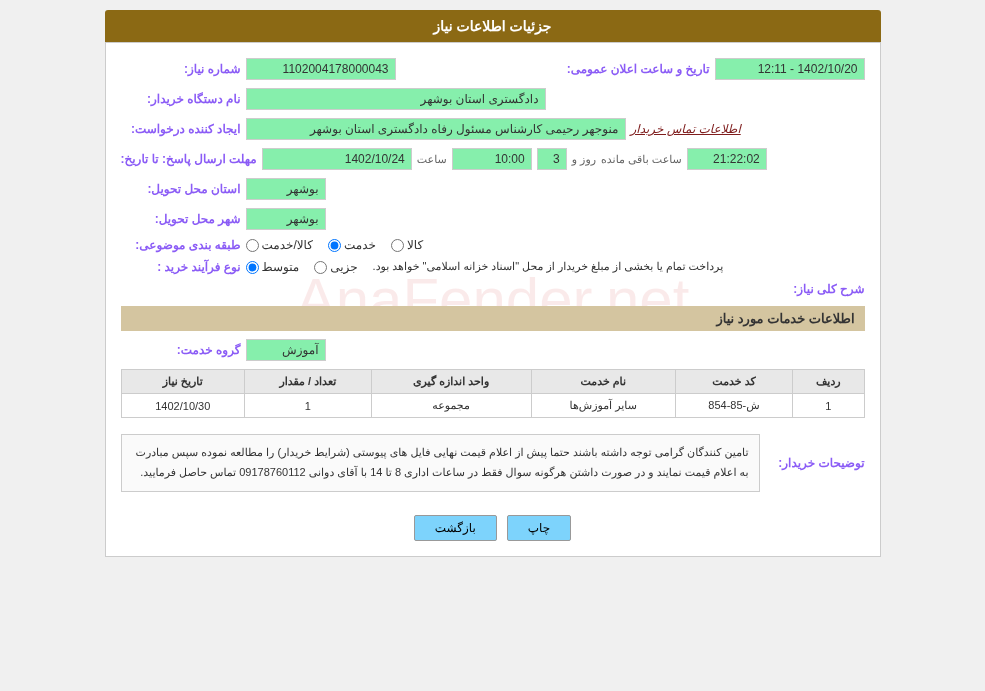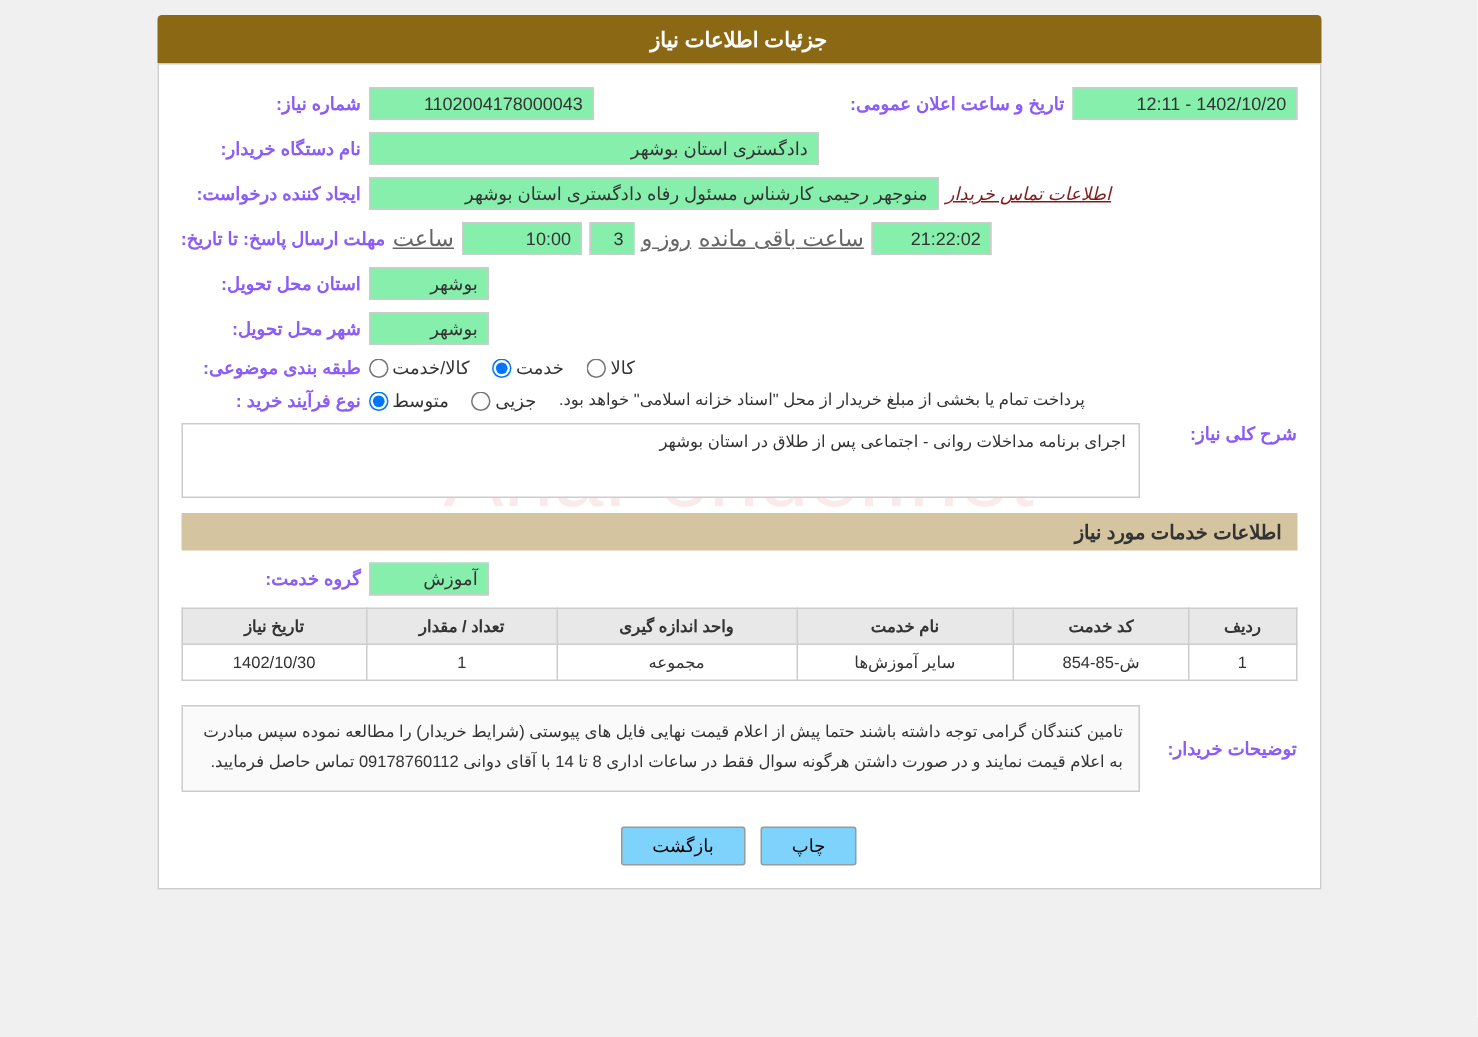--- a/index.html
+++ b/index.html
@@ -100,22 +100,21 @@
     .radio-item {
       display: flex;
       align-items: center;
       gap: 3px;
     }
     .radio-item input[type="radio"] {
       margin: 0;
     }
     .small-label {
       color: #666;
-      font-size: 15px;
-      text-decoration: underline;
+      font-size: 11px;
     }
     .note-box {
       border: 1px solid #ccc;
       background: white;
       padding: 5px 8px;
       min-height: 50px;
       width: 100%;
       font-size: 11px;
       color: #333;
       text-align: right;
@@ -205,20 +204,21 @@
         <span class="label">ایجاد کننده درخواست:</span>
       </div>
 
       <div class="row" style="justify-content: flex-end; flex-wrap: wrap;">
         <span class="value-box small">21:22:02</span>
         <span class="small-label">ساعت باقی مانده</span>
         <span class="small-label">روز و</span>
         <span class="value-box" style="min-width:30px;">3</span>
         <span class="value-box small">10:00</span>
         <span class="small-label">ساعت</span>
+        <span class="value-box medium">1402/10/24</span>
         <span class="label">مهلت ارسال پاسخ: تا تاریخ:</span>
       </div>
 
       <div class="row" style="justify-content: flex-end;">
         <span class="value-box small">بوشهر</span>
         <span class="label">استان محل تحویل:</span>
       </div>
 
       <div class="row" style="justify-content: flex-end;">
         <span class="value-box small">بوشهر</span>
@@ -253,23 +253,20 @@
           <div class="radio-item">
             <label>جزیی</label>
             <input type="radio" name="process" style="">
           </div>
         </div>
         <span class="label">نوع فرآیند خرید :</span>
       </div>
 
       <div class="row" style="align-items: flex-start; margin-top: 5px;">
         <span class="label" style="min-width:100px;">شرح کلی نیاز:</span>
-        <div class="note-box">
-          <span>اجرای برنامه مداخلات روانی - اجتماعی پس از طلاق در استان بوشهر</span>
-        </div>
       </div>
 
       <div class="section-title">اطلاعات خدمات مورد نیاز</div>
 
       <div class="row" style="justify-content: flex-end;">
         <span class="value-box small">آموزش</span>
         <span class="label">گروه خدمت:</span>
       </div>
 
       <div class="table-wrapper">

